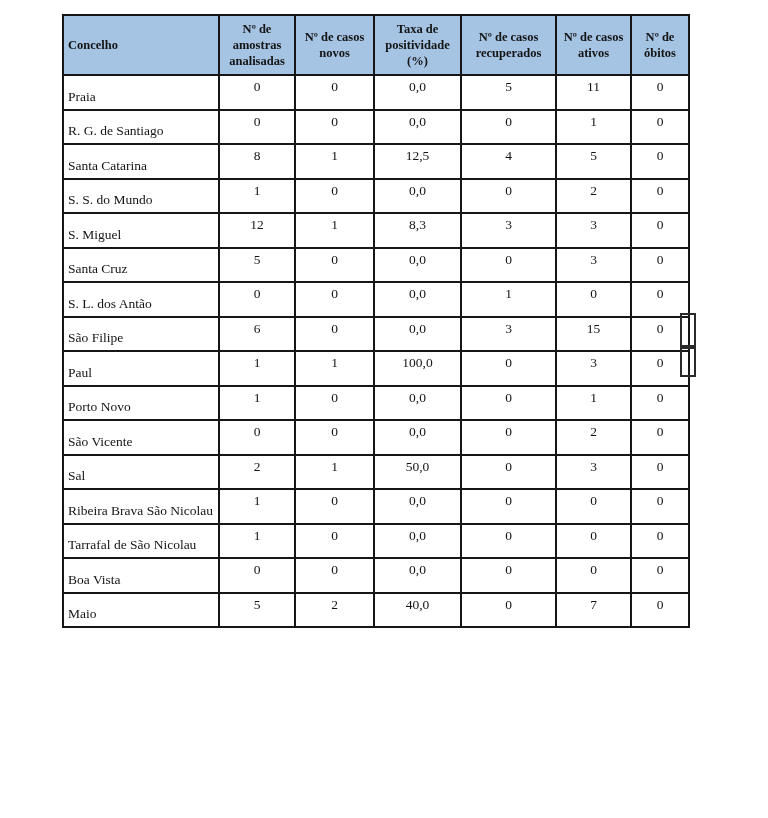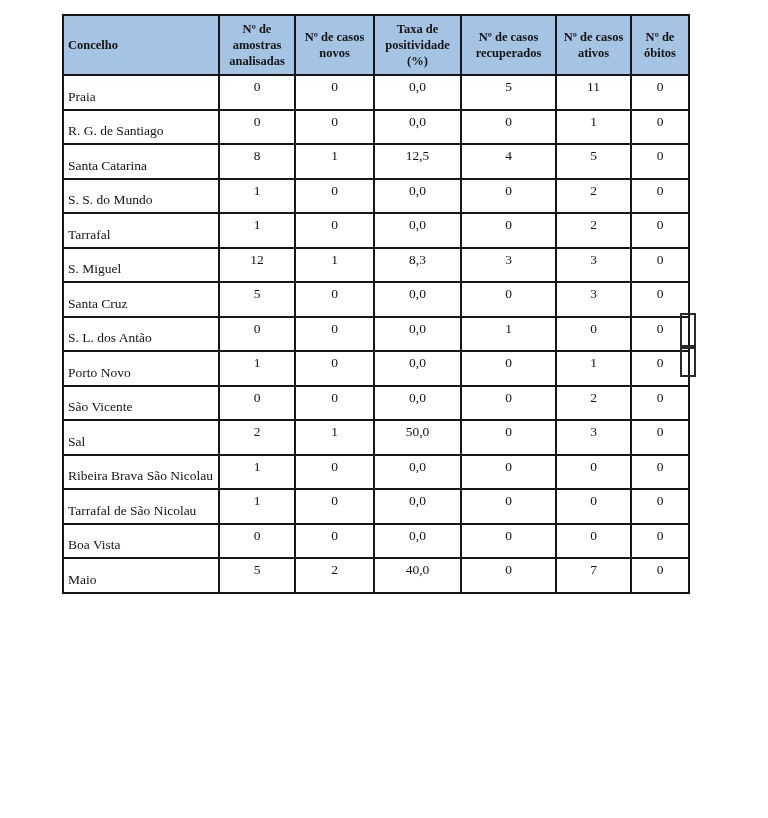--- a/index.html
+++ b/index.html
@@ -134,29 +134,20 @@
         <tr>
           <td class="name">S. S. do Mundo</td>
           <td class="num">1</td>
           <td class="num">0</td>
           <td class="num">0,0</td>
           <td class="num">0</td>
           <td class="num">2</td>
           <td class="num">0</td>
         </tr>
         <tr>
-          <td class="name">Tarrafal</td>
-          <td class="num">1</td>
-          <td class="num">0</td>
-          <td class="num">0,0</td>
-          <td class="num">0</td>
-          <td class="num">2</td>
-          <td class="num">0</td>
-        </tr>
-        <tr>
           <td class="name">S. Miguel</td>
           <td class="num">12</td>
           <td class="num">1</td>
           <td class="num">8,3</td>
           <td class="num">3</td>
           <td class="num">3</td>
           <td class="num">0</td>
         </tr>
         <tr>
           <td class="name">Santa Cruz</td>
@@ -167,20 +158,38 @@
           <td class="num">3</td>
           <td class="num">0</td>
         </tr>
         <tr>
           <td class="name">S. L. dos Antão</td>
           <td class="num">0</td>
           <td class="num">0</td>
           <td class="num">0,0</td>
           <td class="num">1</td>
           <td class="num">0</td>
+          <td class="num">0</td>
+        </tr>
+        <tr>
+          <td class="name">São Filipe</td>
+          <td class="num">6</td>
+          <td class="num">0</td>
+          <td class="num">0,0</td>
+          <td class="num">3</td>
+          <td class="num">15</td>
+          <td class="num">0</td>
+        </tr>
+        <tr>
+          <td class="name">Paul</td>
+          <td class="num">1</td>
+          <td class="num">1</td>
+          <td class="num">100,0</td>
+          <td class="num">0</td>
+          <td class="num">3</td>
           <td class="num">0</td>
         </tr>
         <tr>
           <td class="name">Porto Novo</td>
           <td class="num">1</td>
           <td class="num">0</td>
           <td class="num">0,0</td>
           <td class="num">0</td>
           <td class="num">1</td>
           <td class="num">0</td>

